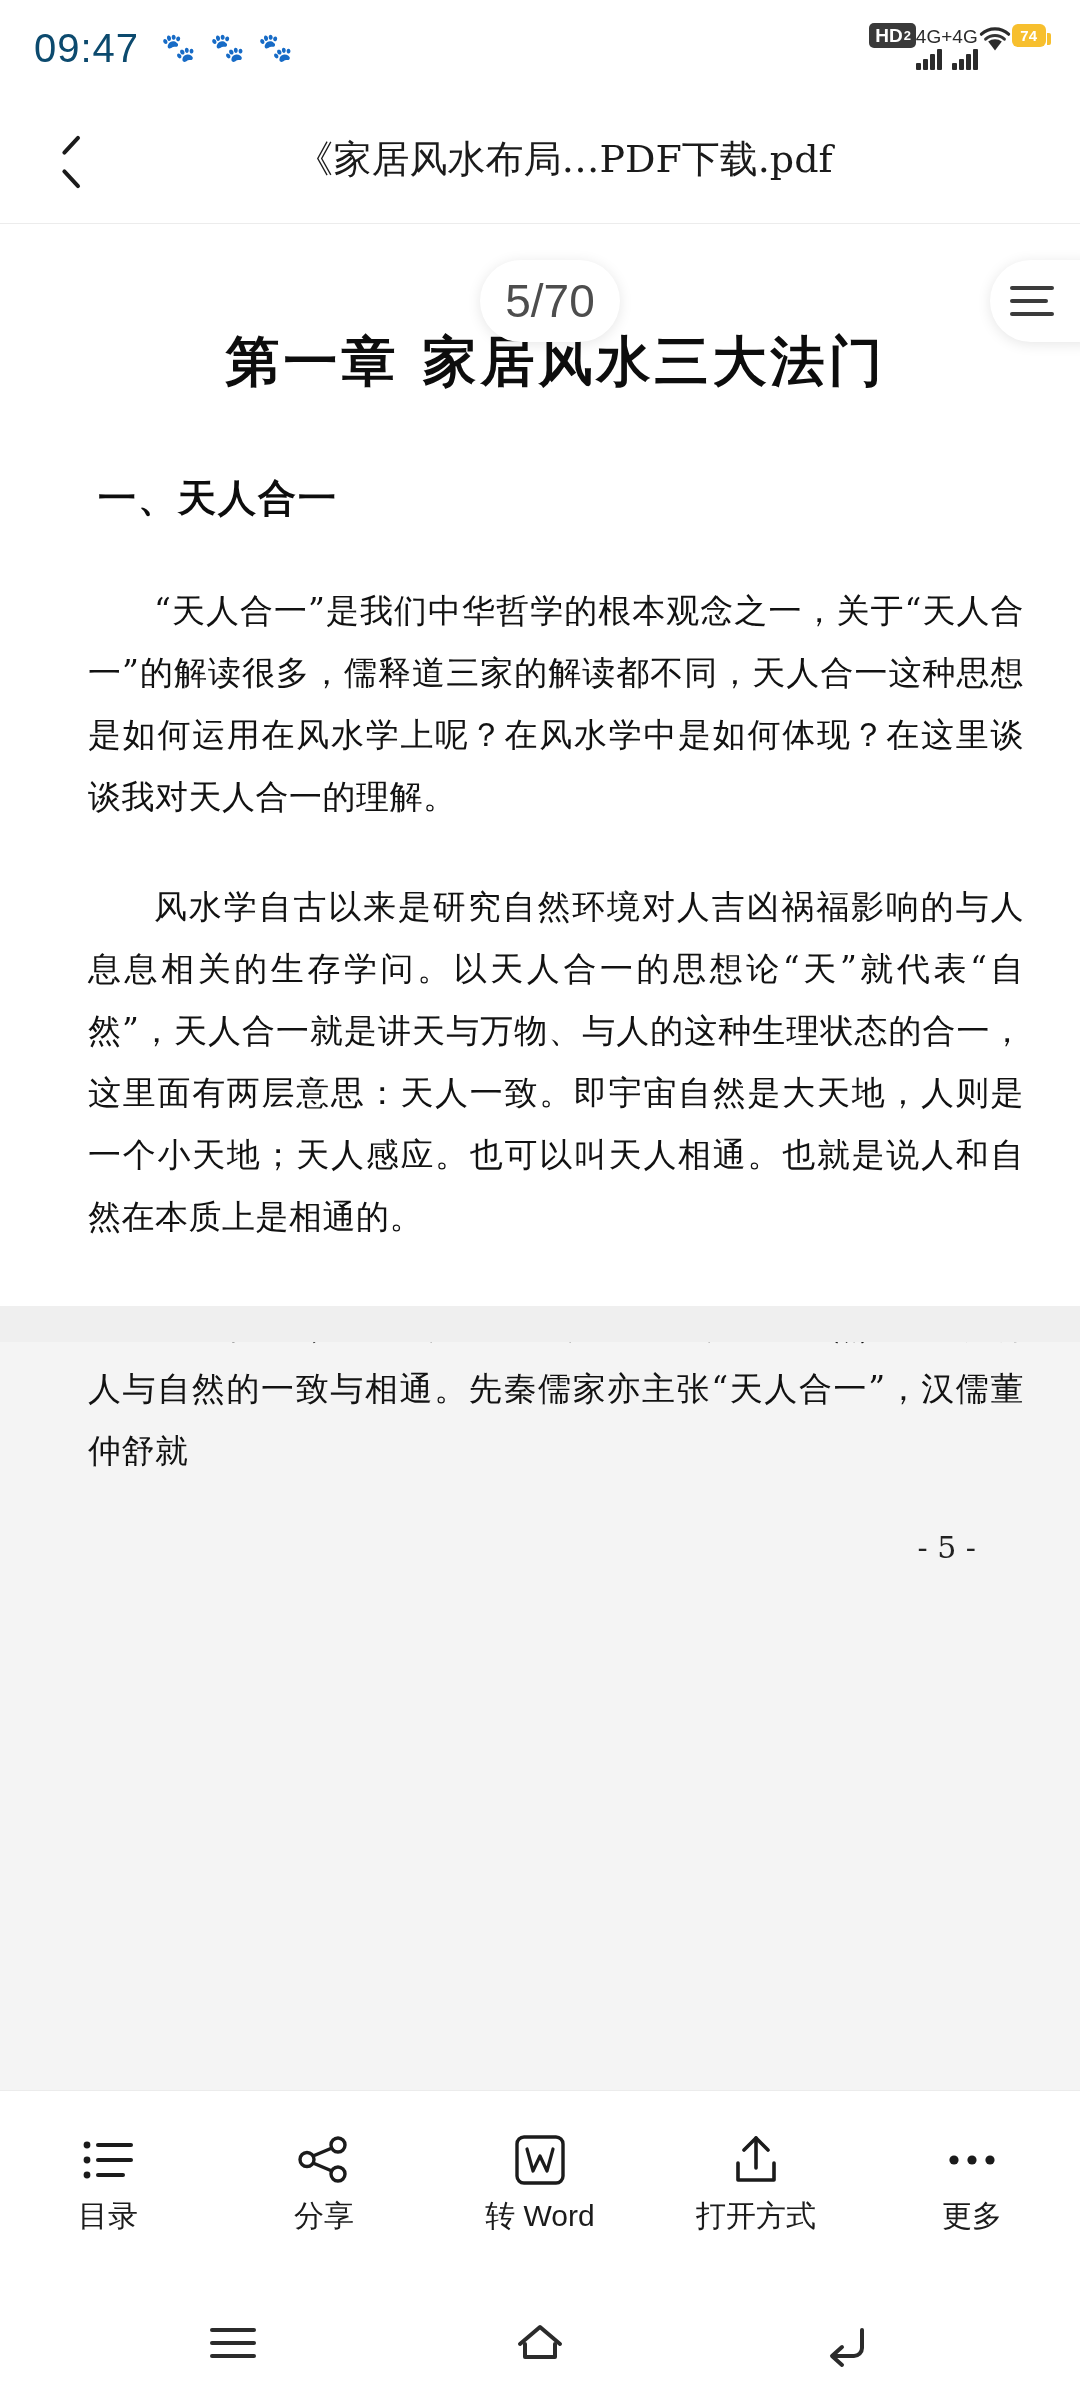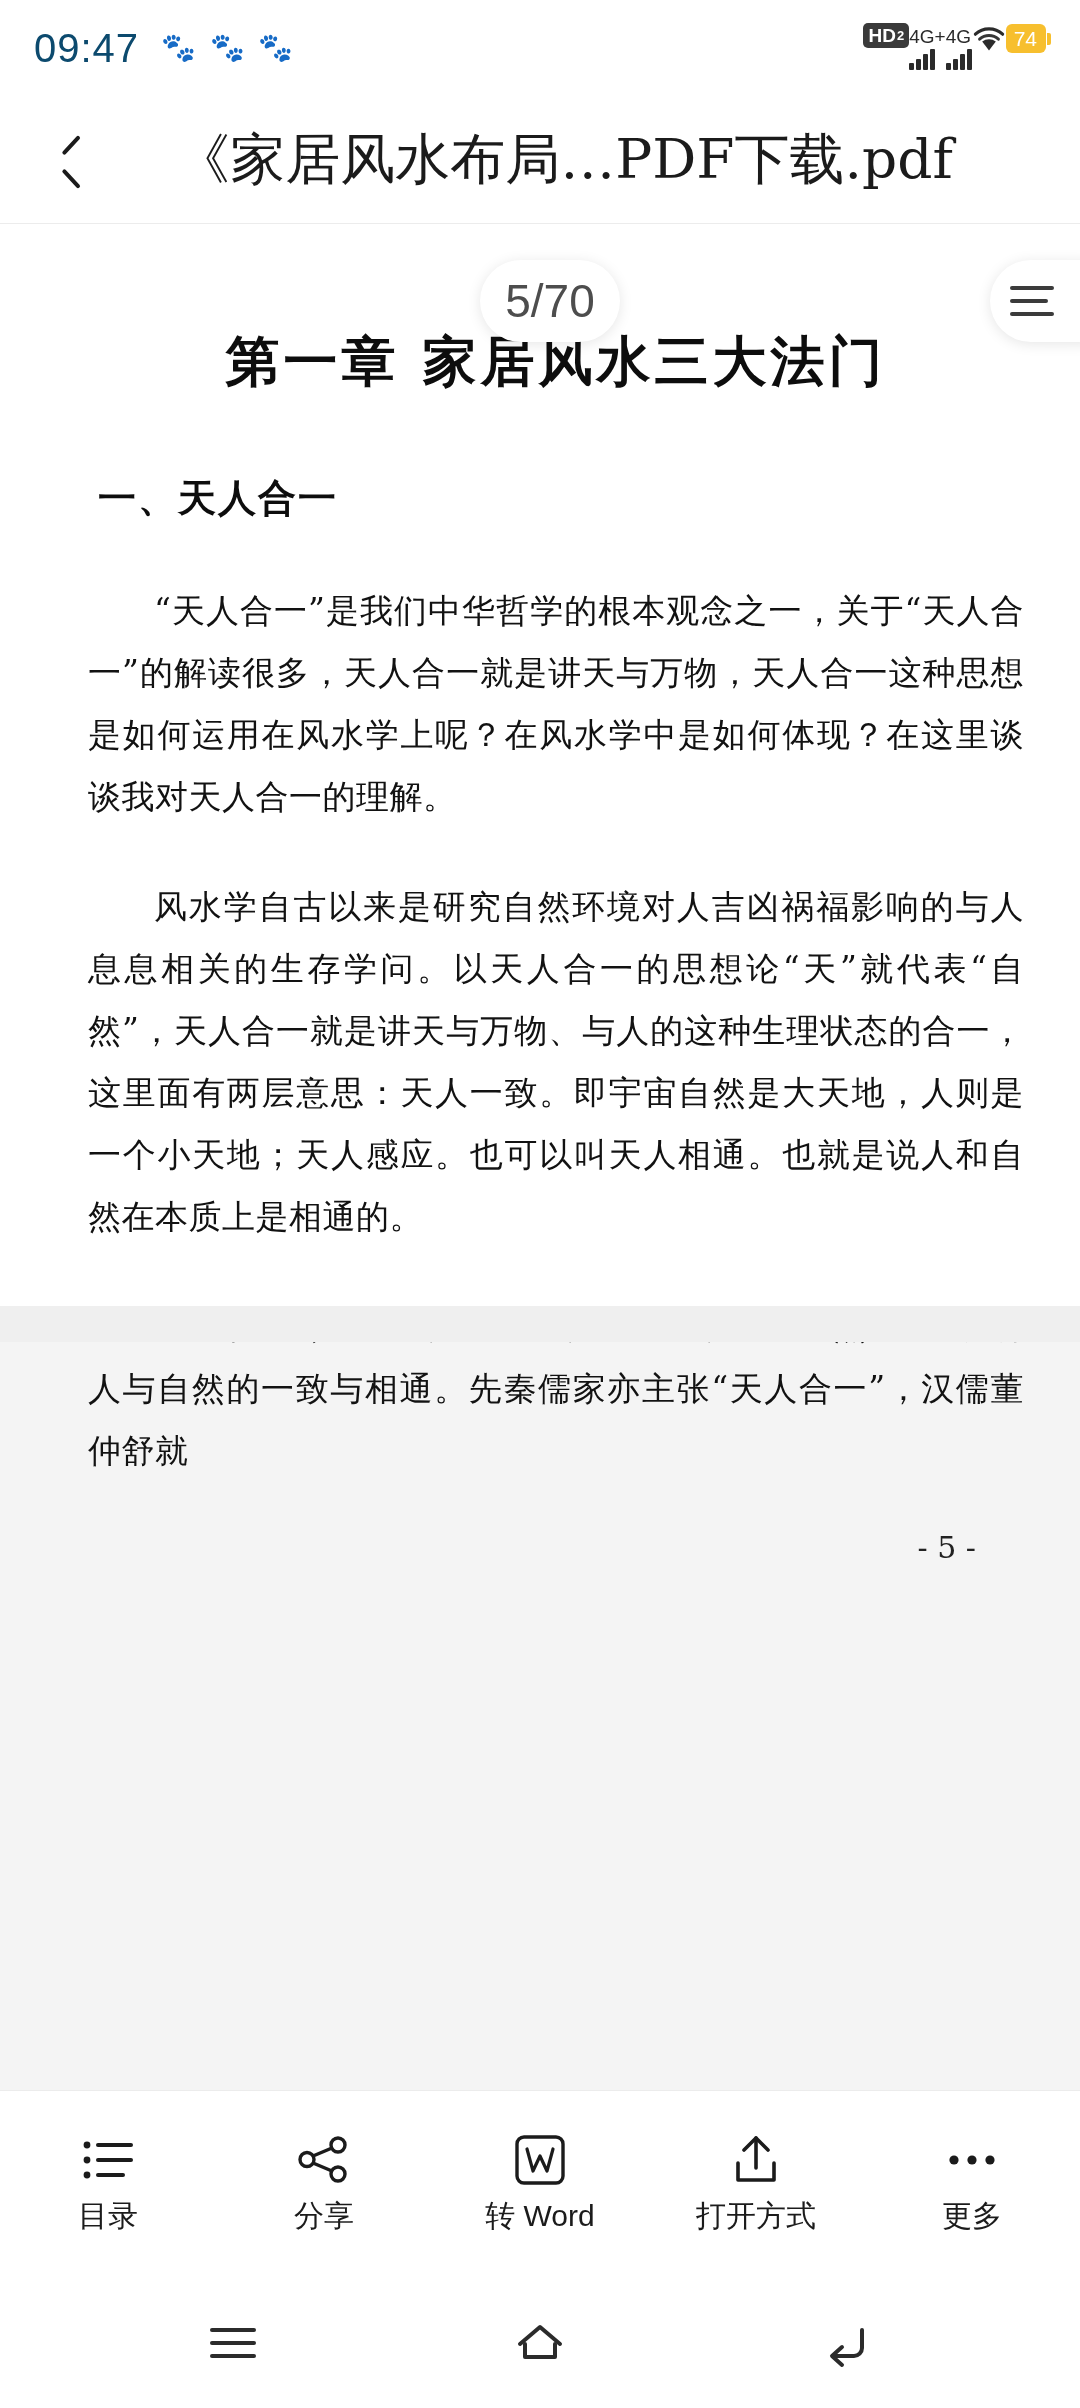--- a/index.html
+++ b/index.html
@@ -96,22 +96,22 @@
   .bars i:nth-child(3) { height: 16px; }
   .bars i:nth-child(4) { height: 21px; }
   .wifi {
     width: 34px; height: 26px;
     position: relative;
     top: -1px;
   }
   .battery {
     background: #f7bf2e;
     color: #ffffff;
-    font-size: 21px;
-    font-weight: normal;
+    font-size: 15px;
+    font-weight: bold;
     border-radius: 6px;
     padding: 4px 9px 4px 8px;
     line-height: 1;
     position: relative;
     top: -3px;
   }
   .battery::after {
     content: "";
     position: absolute;
     right: -5px;
@@ -148,21 +148,21 @@
     width: 24px;
     height: 4px;
     background: #1b1b1b;
     border-radius: 3px;
   }
   .chev-left::before { top: 11px; transform: rotate(-47deg); transform-origin: left center; }
   .chev-left::after  { top: 27px; transform: rotate(47deg);  transform-origin: left center; }
   .doc-title {
     flex: 1 1 auto;
     text-align: center;
-    font-size: 55px;
+    font-size: 38px;
     color: #1b1b1b;
     font-family: "DejaVu Serif", serif;
     letter-spacing: 0px;
     white-space: nowrap;
     overflow: hidden;
     padding-right: 26px;
   }
 
   
   .reader {
@@ -375,21 +375,21 @@
       <span class="chev-left"></span>
     </div>
     <div class="doc-title">《家居风水布局…PDF下载.pdf</div>
   </div>
 
   <div class="reader">
 
     <div class="page page-one">
       <div class="h1">第一章 家居风水三大法门</div>
       <div class="h2">一、天人合一</div>
-      <p class="para">“天人合一”是我们中华哲学的根本观念之一，关于“天人合一”的解读很多，天人合一就是讲天与万物，天人合一这种思想是如何运用在风水学上呢？在风水学中是如何体现？在这里谈谈我对天人合一的理解。</p>
+      <p class="para">“天人合一”是我们中华哲学的根本观念之一，关于“天人合一”的解读很多，儒释道三家的解读都不同，天人合一这种思想是如何运用在风水学上呢？在风水学中是如何体现？在这里谈谈我对天人合一的理解。</p>
       <p class="para">风水学自古以来是研究自然环境对人吉凶祸福影响的与人息息相关的生存学问。以天人合一的思想论“天”就代表“自然”，天人合一就是讲天与万物、与人的这种生理状态的合一，这里面有两层意思：天人一致。即宇宙自然是大天地，人则是一个小天地；天人感应。也可以叫天人相通。也就是说人和自然在本质上是相通的。</p>
       <p class="para">老子说：“人法地，地法天，天法道，道法自然。”即表明人与自然的一致与相通。先秦儒家亦主张“天人合一”，汉儒董仲舒就</p>
       <div class="page-num">- 5 -</div>
     </div>
 
     <div class="gap"></div>
 
 
     <div class="page-pill">5/70</div>
 

